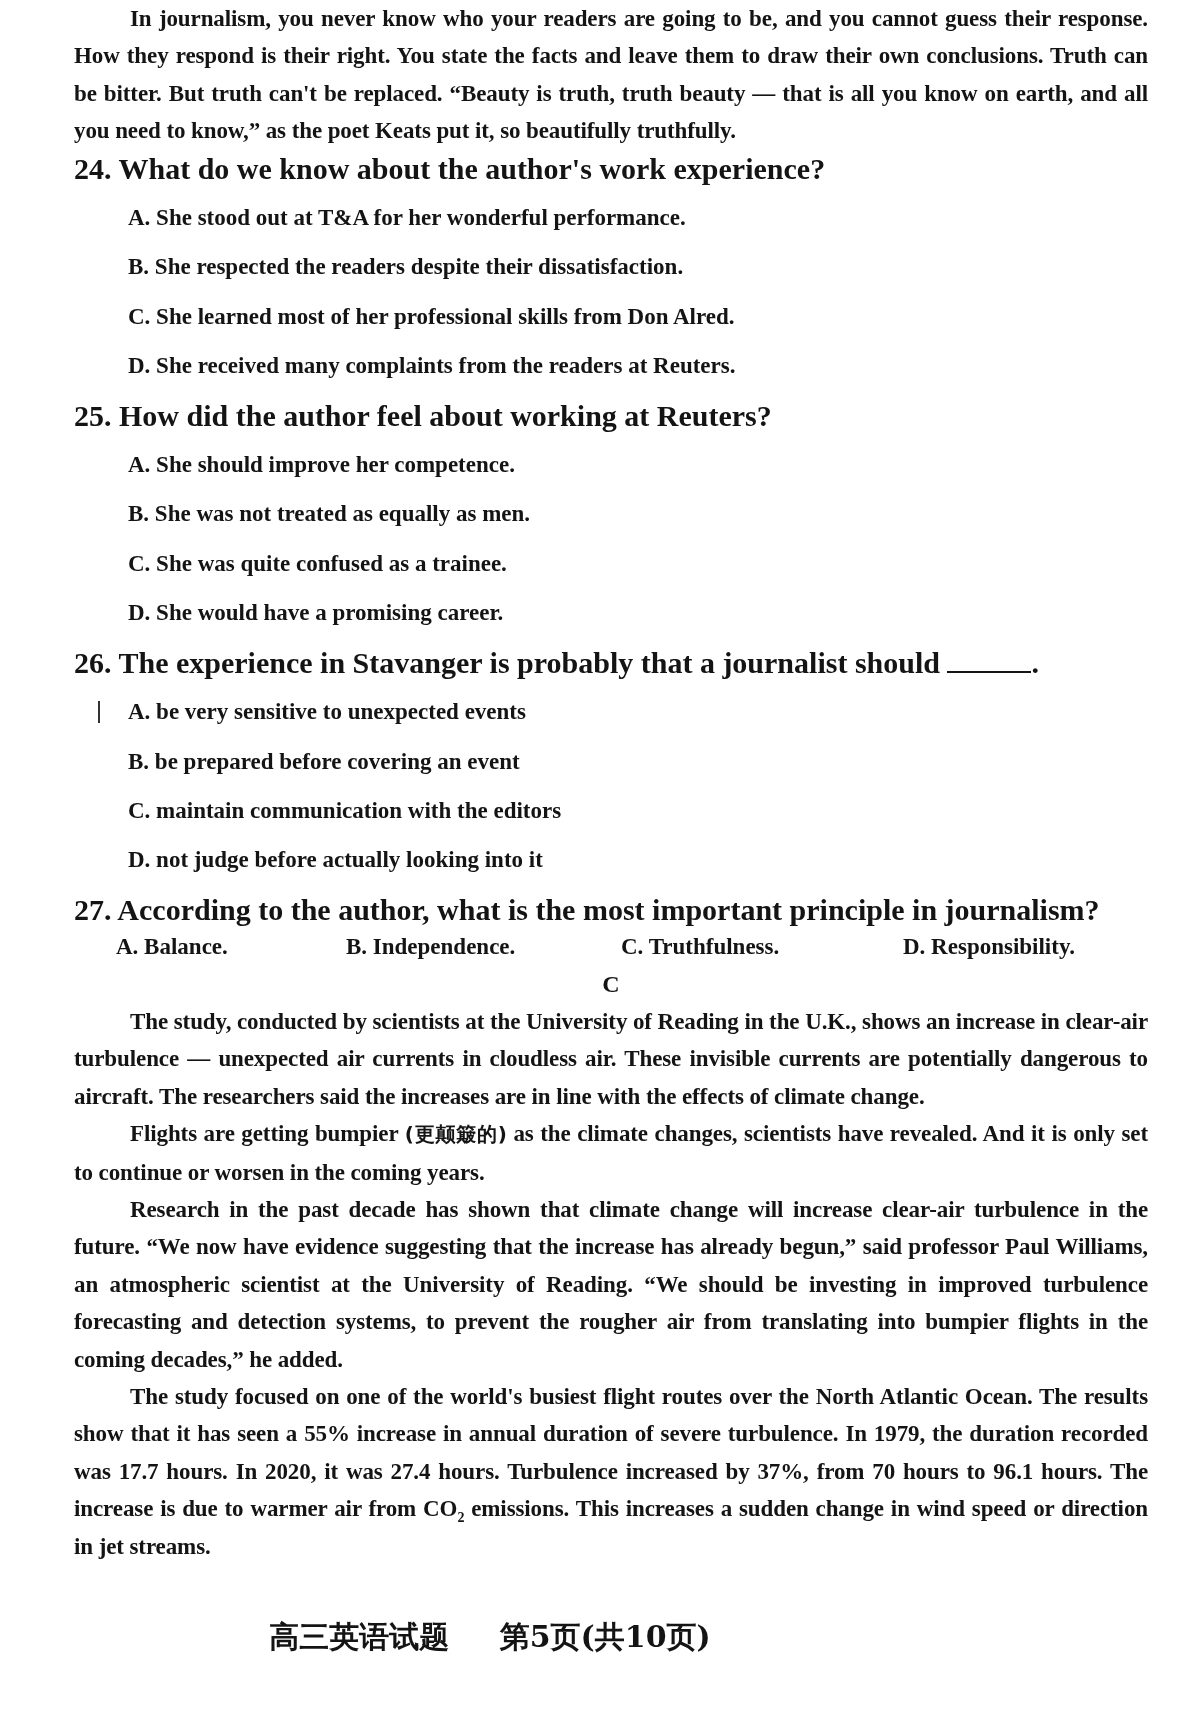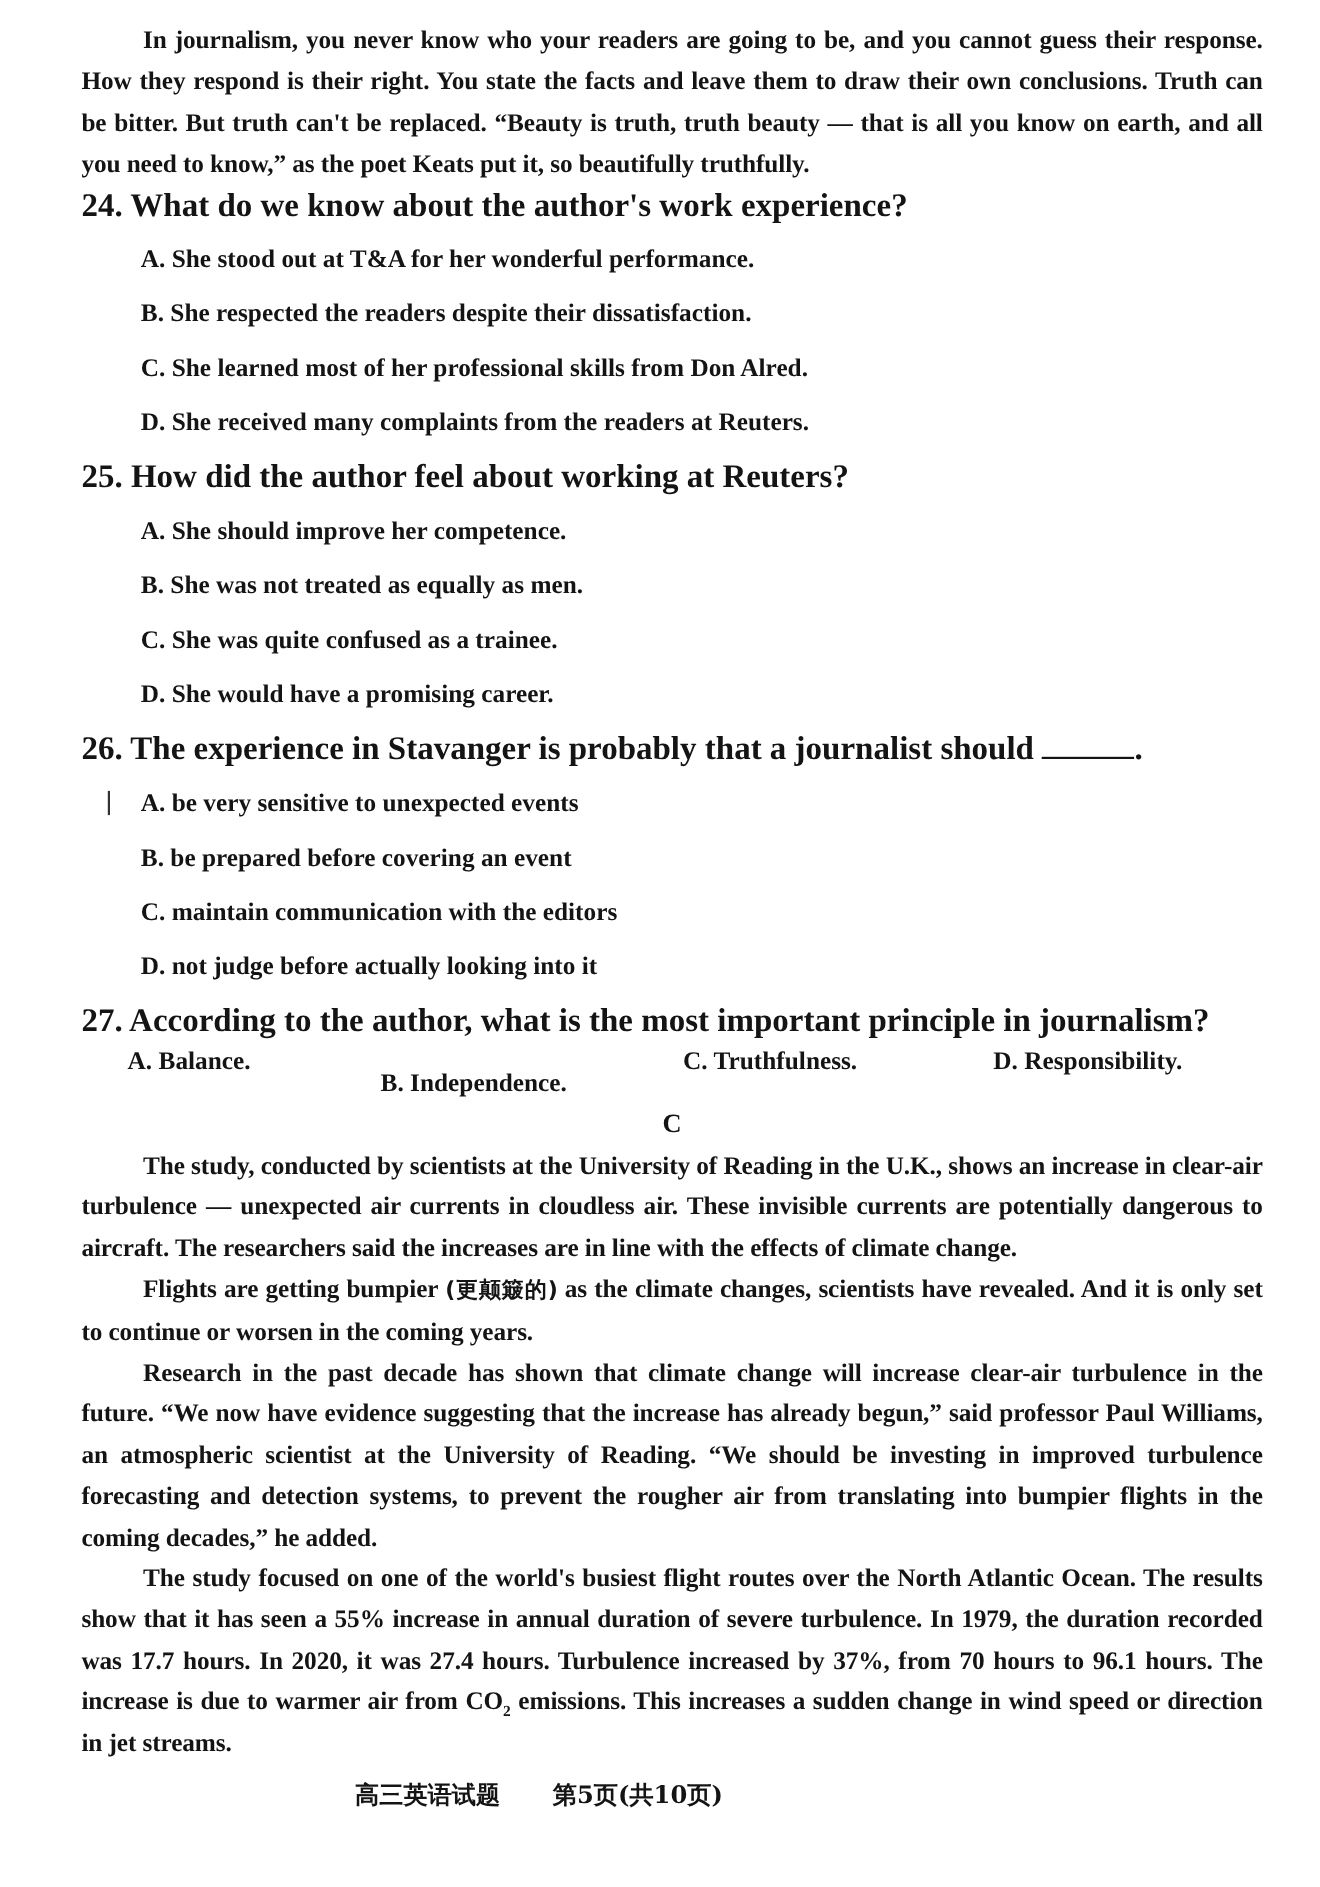--- a/index.html
+++ b/index.html
@@ -1,40 +1,40 @@
 <!DOCTYPE html>
 <html><head>
 <meta charset="utf-8">
 <style>
   html, body { margin: 0; padding: 0; background: #ffffff; }
   body {
     width: 1200px; height: 1715px; position: relative; overflow: hidden;
     font-family: "Liberation Serif", "DejaVu Serif", serif;
     color: #141414;
   }
-  .page { position: absolute; left: 74px; top: 18px; width: 1074px; }
+  .page { position: absolute; left: 74px; top: 0; width: 1074px; }
   .p {
     font-size: 23px; line-height: 37.4px; font-weight: bold;
     text-align: justify; text-align-last: left; margin: 0;
     letter-spacing: -0.1px;
   }
   .indent { text-indent: 56px; }
   .q { font-size: 30px; line-height: 37.4px; font-weight: bold; margin: 0; }
   .opt { font-size: 23px; line-height: 37.4px; font-weight: bold; margin: 12px; padding-left: 42px; position: relative; }
   .opts-row { display: flex; font-size: 23px; line-height: 37.4px; font-weight: bold; padding-left: 42px; }
   .opts-row span { display: inline-block; }
   .opts-row span:nth-child(1) { width: 230px; }
-  .opts-row span:nth-child(2) { width: 275px; margin-top: 20px; }
+  .opts-row span:nth-child(2) { width: 275px; }
   .opts-row span:nth-child(3) { width: 282px; }
   .section-heading { text-align: center; font-size: 24px; line-height: 37.4px; font-weight: bold; margin: 0; }
   .blank { display: inline-block; width: 84px; border-bottom: 2px solid #141414; height: 18px; vertical-align: baseline; }
   .mark { position: absolute; left: 12px; top: 8px; width: 2px; height: 22px; background: #333; }
   .footer {
     position: absolute; top: 1617px; left: 0; width: 980px; text-align: center;
-    font-size: 22px; font-weight: bold; font-family: "DejaVu Serif", serif;
+    font-size: 30px; font-weight: bold; font-family: "DejaVu Serif", serif;
   }
   .footer span { margin: 0 20px; }
   sub { font-size: 14px; line-height: 0; }
 </style>
 </head>
 <body>
 
 <div class="page">
 
   <p class="p indent">In journalism, you never know who your readers are going to be, and you cannot guess their response. How they respond is their right. You state the facts and leave them to draw their own conclusions. Truth can be bitter. But truth can't be replaced. “Beauty is truth, truth beauty — that is all you know on earth, and all you need to know,” as the poet Keats put it, so beautifully truthfully.</p>

